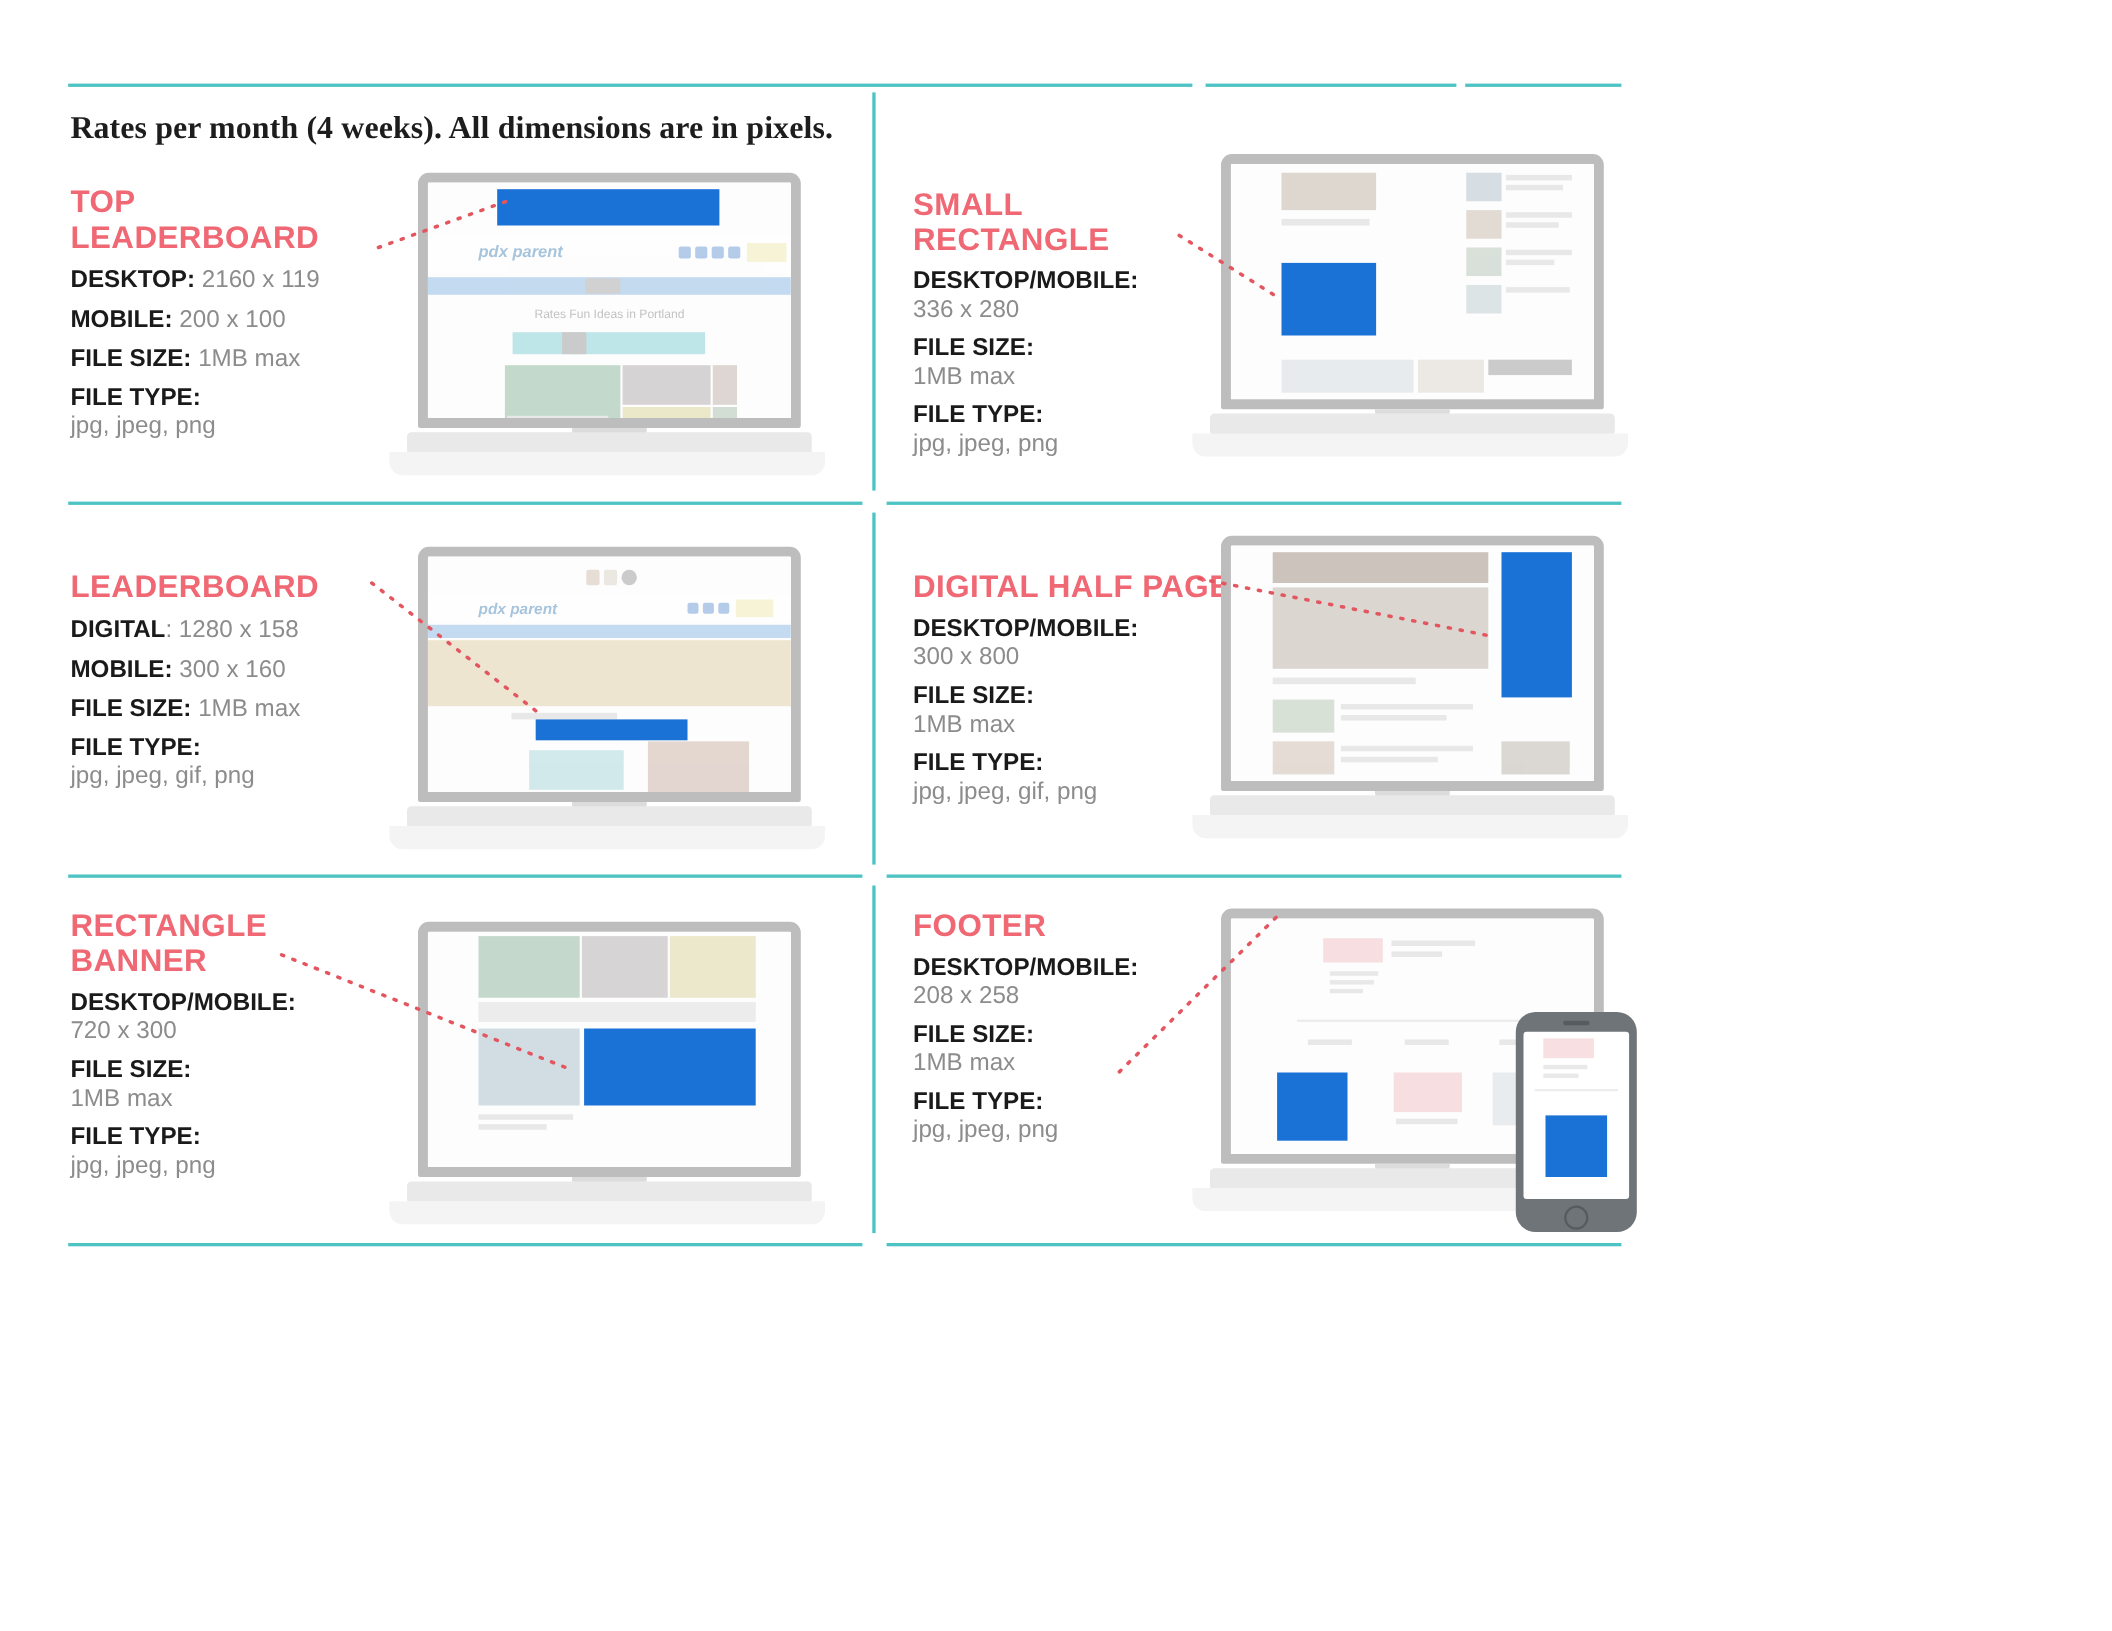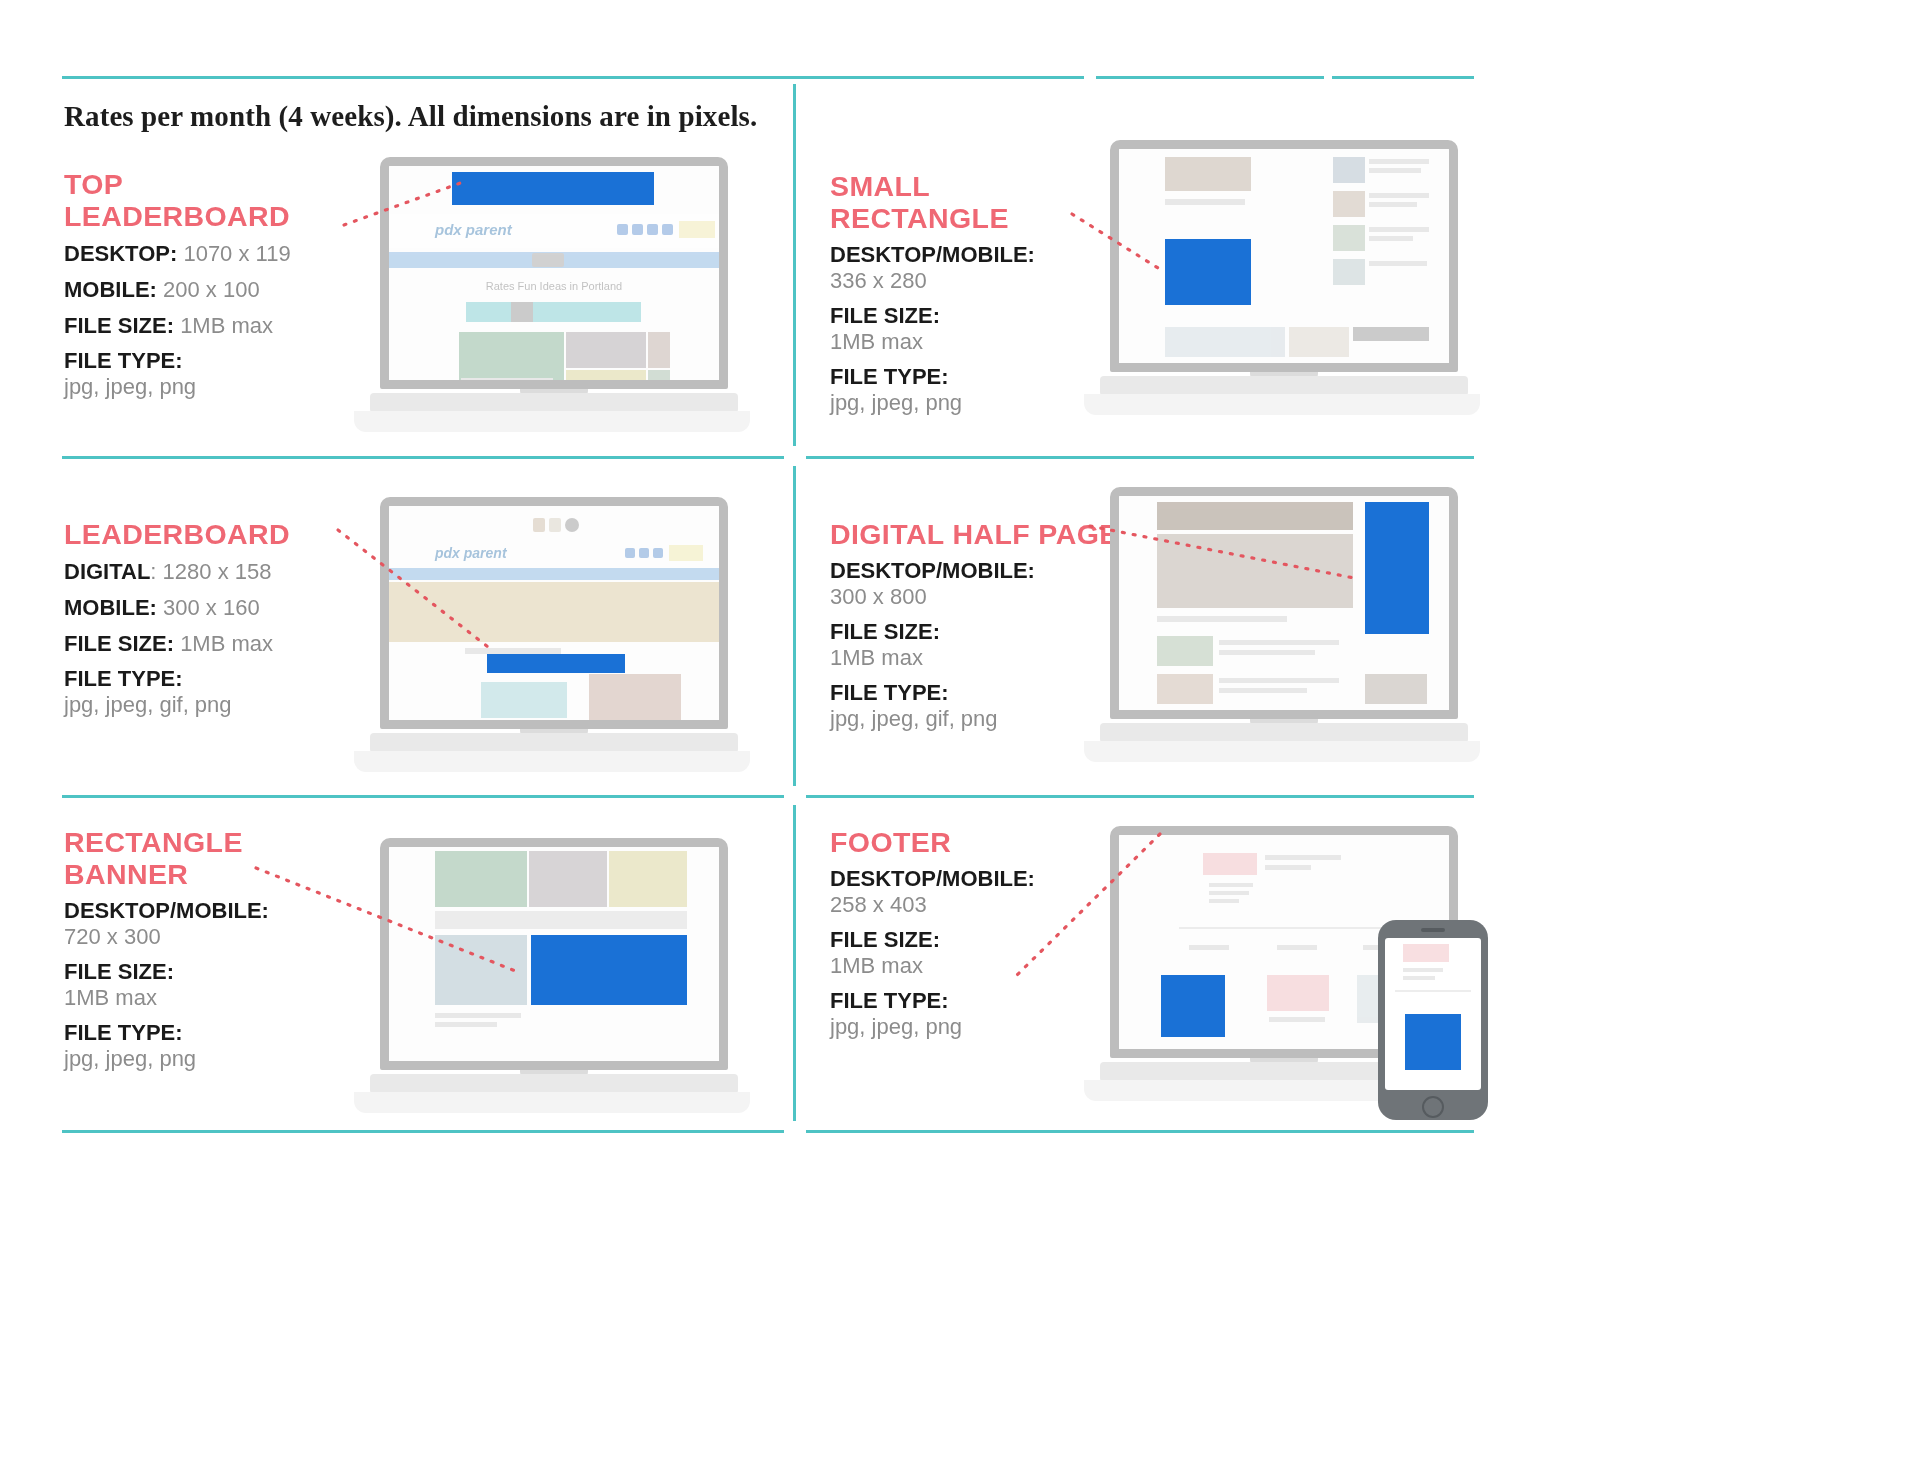--- a/index.html
+++ b/index.html
@@ -109,21 +109,21 @@
   <div class="intro">Rates per month (4 weeks). All dimensions are in pixels.</div>
 
   <div class="panel" style="left:64px;top:168px;width:300px;">
     <div class="ptitle">
       <span>TOP</span><br>
       <span>LEADERBOARD</span>
     </div>
     <div class="specs">
       <div class="spec">
         <b>DESKTOP:</b>
-        <span class="val">1070 x 119</span>
+        <span class="val">2160 x 119</span>
       </div>
       <div class="spec">
         <b>MOBILE:</b>
         <span class="val">200 x 100</span>
       </div>
       <div class="spec">
         <b>FILE SIZE:</b>
         <span class="val">1MB max</span>
       </div>
       <div class="spec two-line">
@@ -370,21 +370,21 @@
     <line x1="2" y1="2" x2="264" y2="106"></line>
   </svg>
 
   <div class="panel" style="left:830px;top:826px;width:300px;">
     <div class="ptitle">
       <span>FOOTER</span>
     </div>
     <div class="specs">
       <div class="spec two-line">
         <b class="vl">DESKTOP/MOBILE:</b>
-        <span class="val">258 x 403</span>
+        <span class="val">208 x 258</span>
       </div>
       <div class="spec two-line">
         <b class="vl">FILE SIZE:</b>
         <span class="val">1MB max</span>
       </div>
       <div class="spec two-line">
         <b class="vl">FILE TYPE:</b>
         <span class="val">jpg, jpeg, png</span>
       </div>
     </div>

